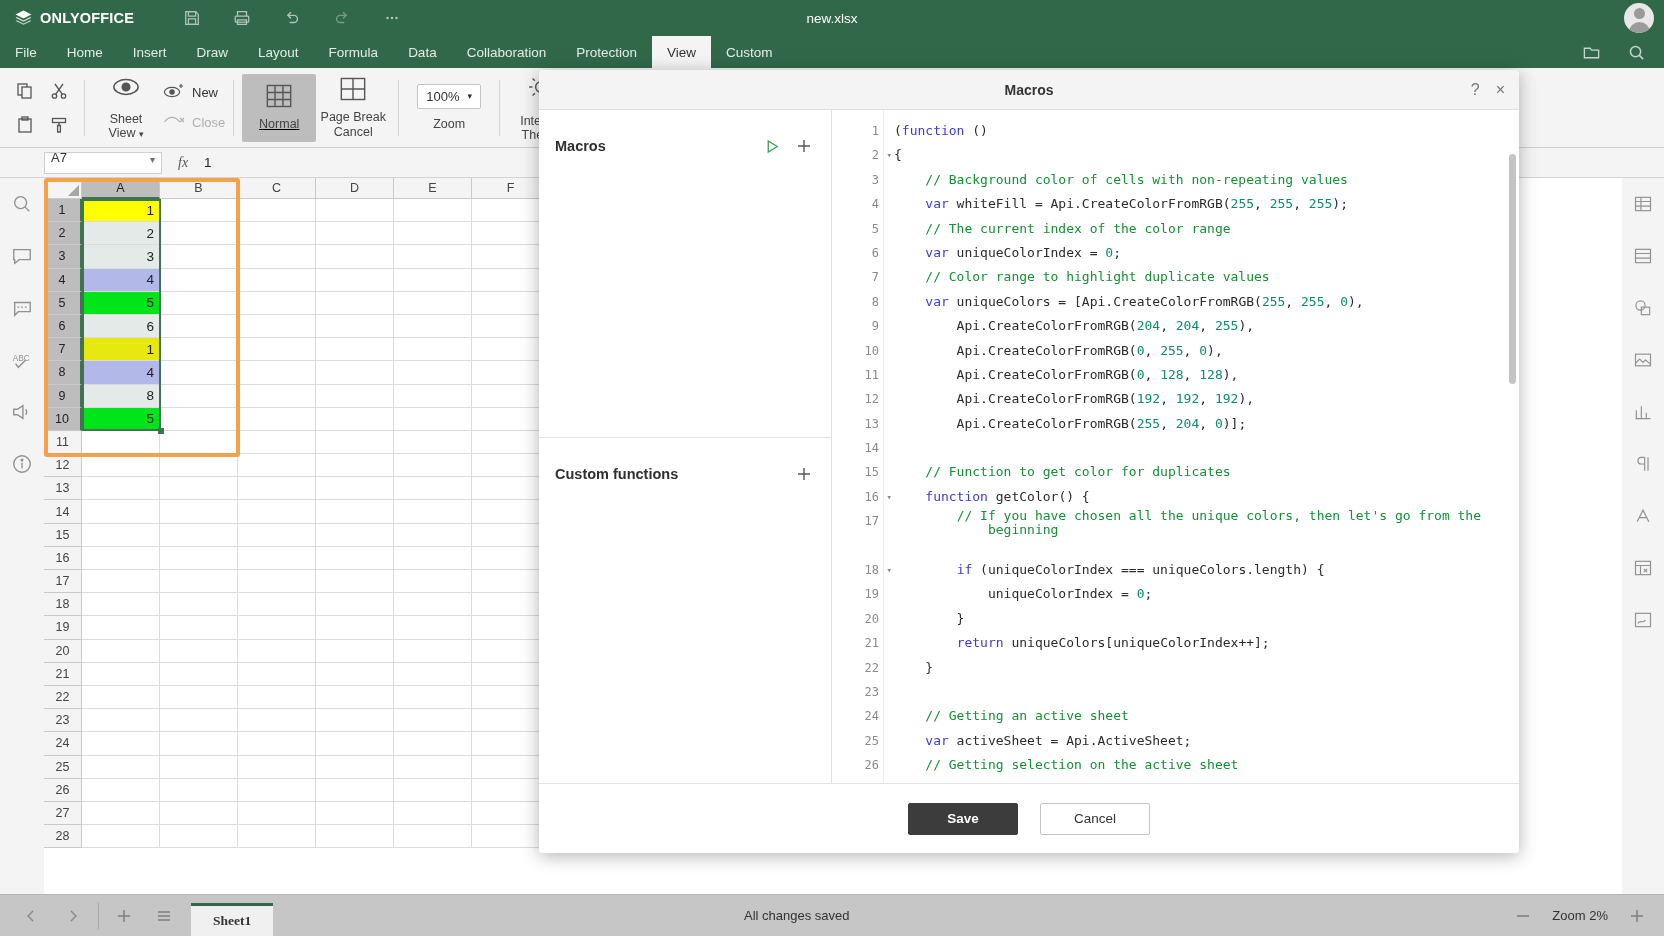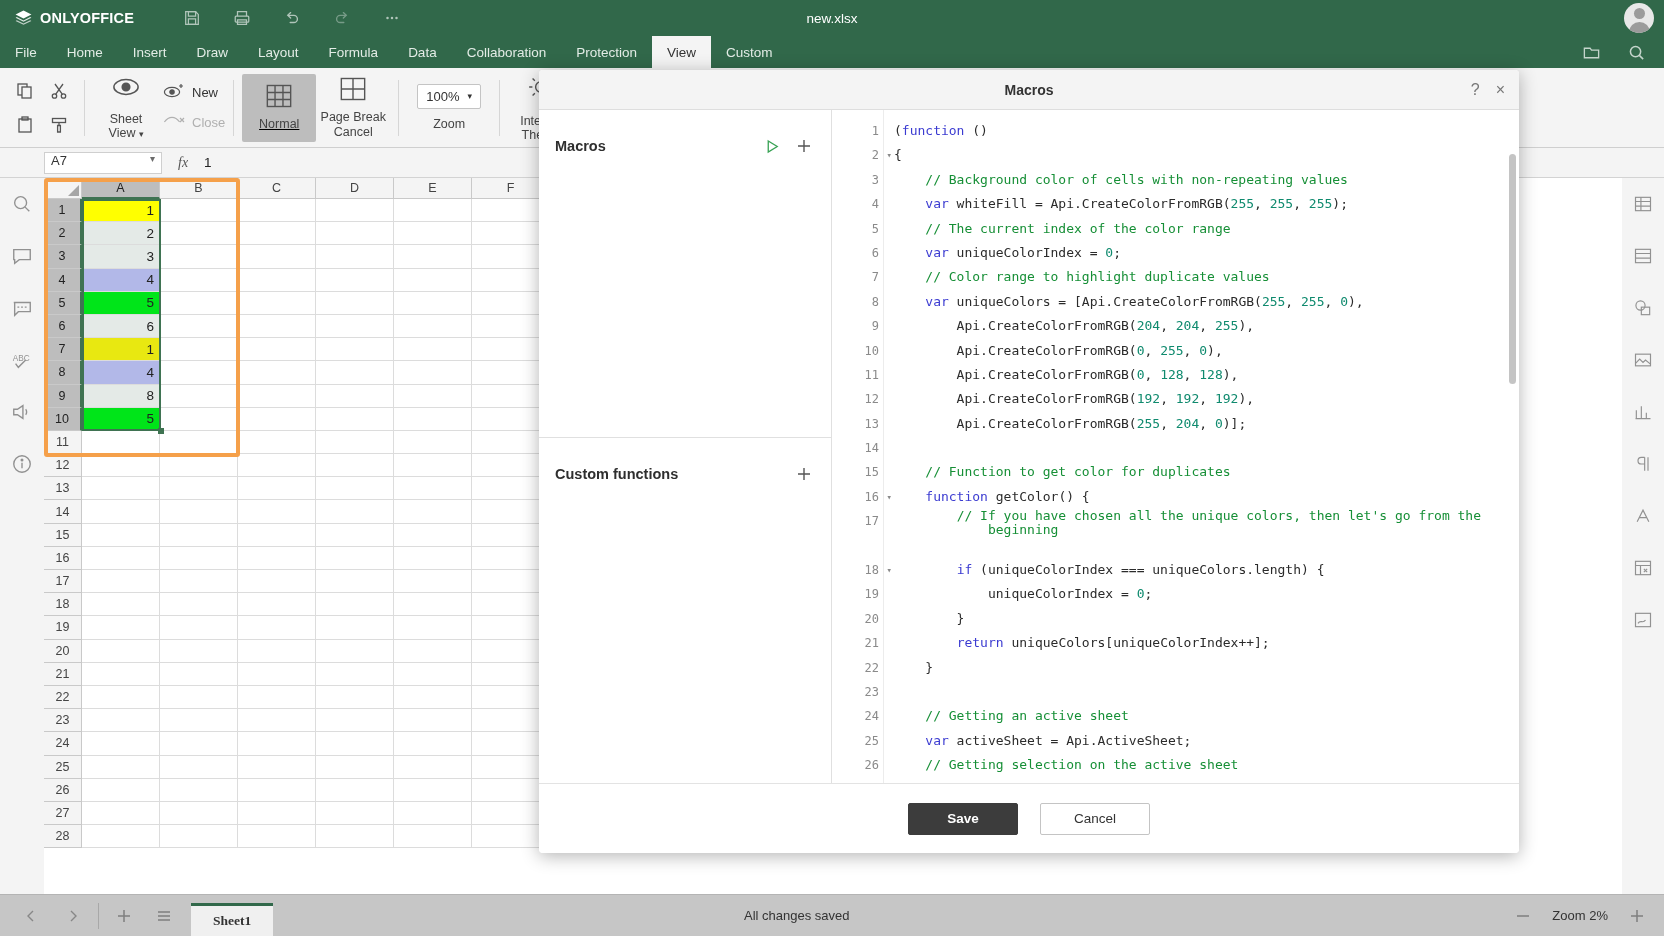--- a/index.html
+++ b/index.html
@@ -68,21 +68,21 @@
     font-size: 13px; color:#333; padding: 4px 8px; display:flex; align-items:center; gap:8px; cursor:pointer;
   }
 
   
   .formulabar {
     position:absolute; left:0; top:148px; width:1664px; height:30px;
     background:#f4f4f4; display:flex; align-items:center; border-bottom:1px solid #d3d3d3;
   }
   .namebox {
     margin-left: 44px; width: 118px; height: 22px; background:#ffffff; border:1px solid #cfcfcf;
-    display:flex; align-items:flex-start; padding: 0 6px; font-size:13px; color:#333;
+    display:flex; align-items:flex-end; padding: 8px 6px; font-size:13px; color:#333;
   }
   .namebox .caret { margin-left:auto; color:#6b6b6b; font-size:10px; }
   .fx { margin-left: 16px; font-size:14px; font-style:italic; color:#555; font-family:"Liberation Serif", serif;}
   .fcontent { margin-left: 16px; font-size: 13.5px; color:#222; }
 
   
   .leftrail {
     position:absolute; left:0; top:178px; width:44px; bottom:42px;
     background:#f4f4f4; display:flex; flex-direction:column; align-items:center; padding-top:14px; gap:28px;
   }

